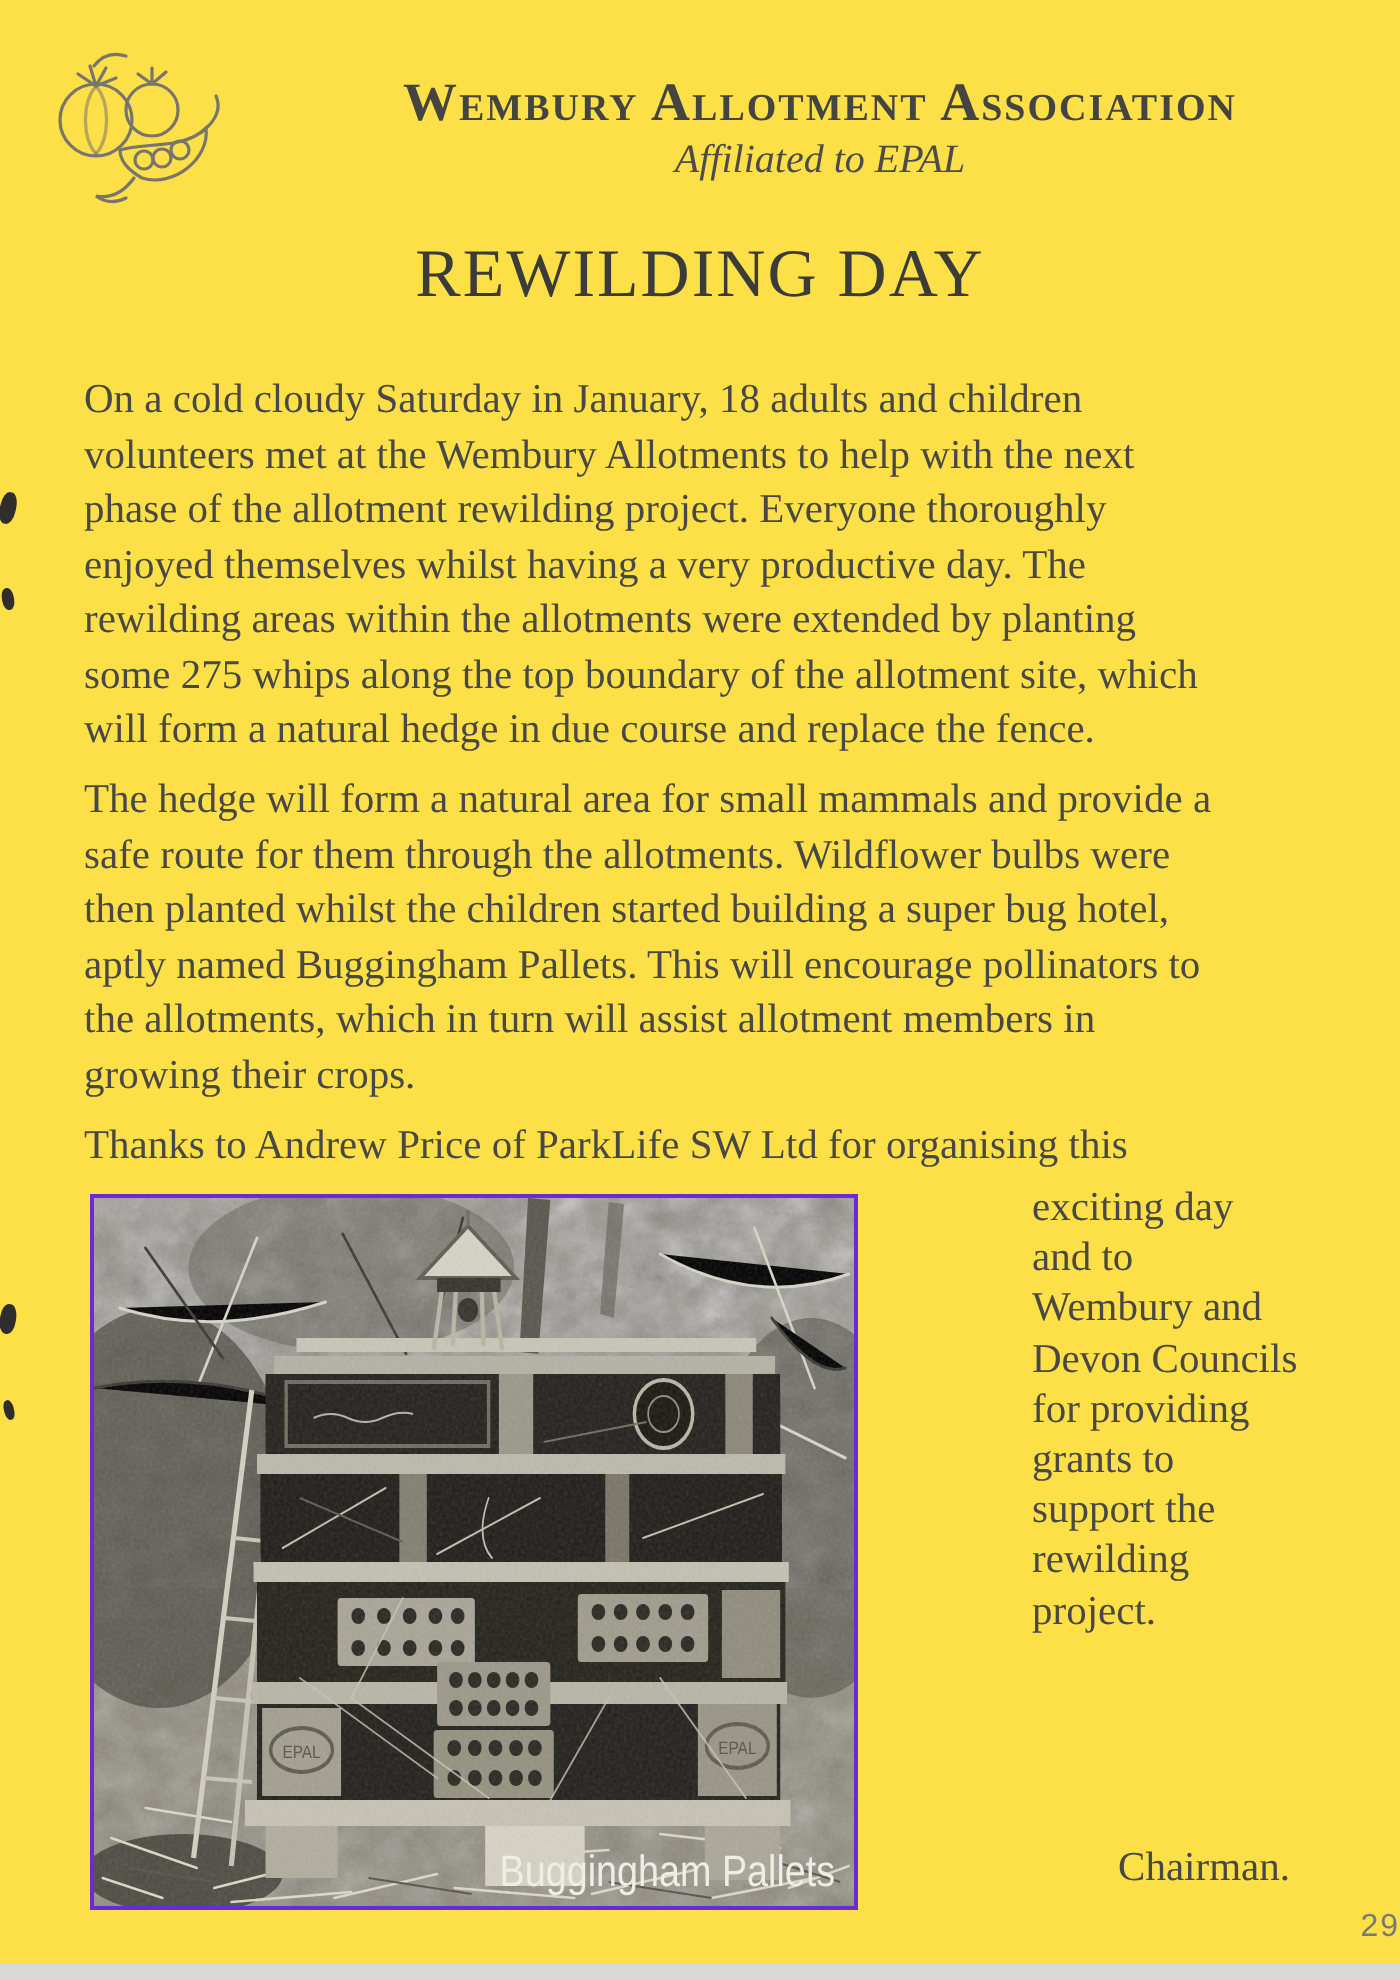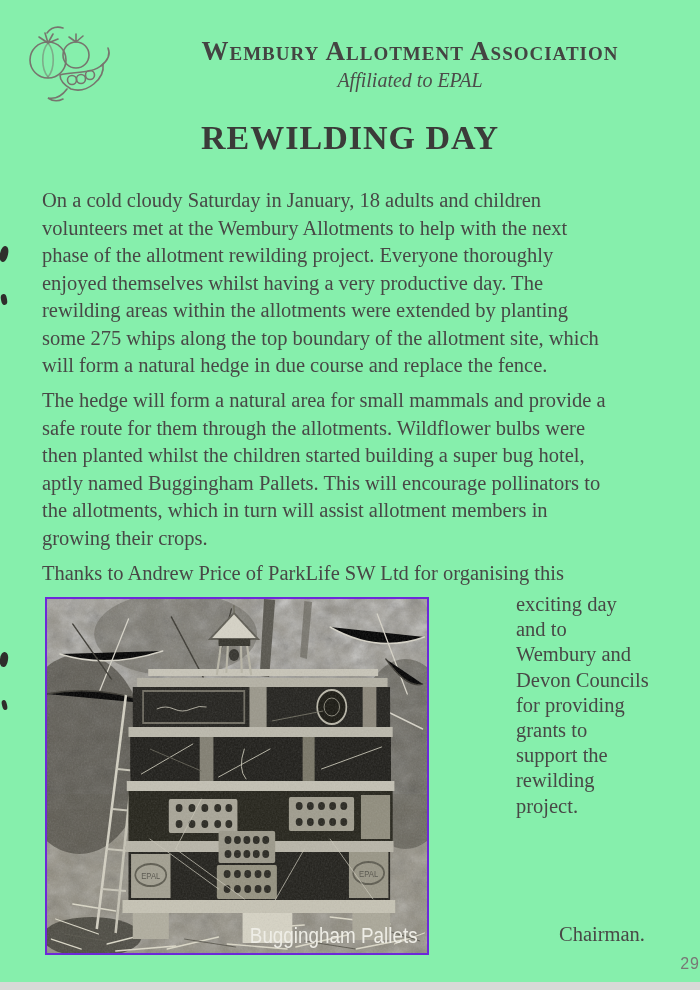--- a/index.html
+++ b/index.html
@@ -1,41 +1,41 @@
 <!DOCTYPE html>
 <html><head>
 <meta charset="utf-8">
 <style>
   * { margin:0; padding:0; box-sizing:border-box; }
   html,body { background:#e9e9e7; }
   .page {
     position:relative;
     width:700px; height:990px;
-    background:#86efac;
+    background:#fde047;
     overflow:hidden;
     font-family:"Liberation Serif", serif;
     color:#454543;
   }
   
   .logo {
     position:absolute; left:20px; top:18px; width:100px; height:105px;
   }
   .header-text {
     position:absolute; left:145px; top:36px; width:530px; text-align:center;
   }
   .org-name {
     font-size:27px; font-weight:bold; font-variant:small-caps;
     letter-spacing:1px; color:#444442; line-height:30px;
   }
   .affiliation {
     font-size:20px; font-style:italic; color:#4c4c4a; margin-top:3px;
   }
   .page-title {
     position:absolute; left:0; top:119px; width:700px; text-align:center;
-    font-size:34px; font-weight:bold; letter-spacing:1px; color:#3b3b39;
+    font-size:34px; font-weight:normal; letter-spacing:1px; color:#3b3b39;
   }
   
   .para {
     position:absolute; left:42px; width:660px;
     font-size:20.5px; line-height:27.5px; color:#48484 6;
     color:#484846;
     white-space:pre-line;
   }
   .p1 { top:187px; }
   .p2 { top:387px; }

